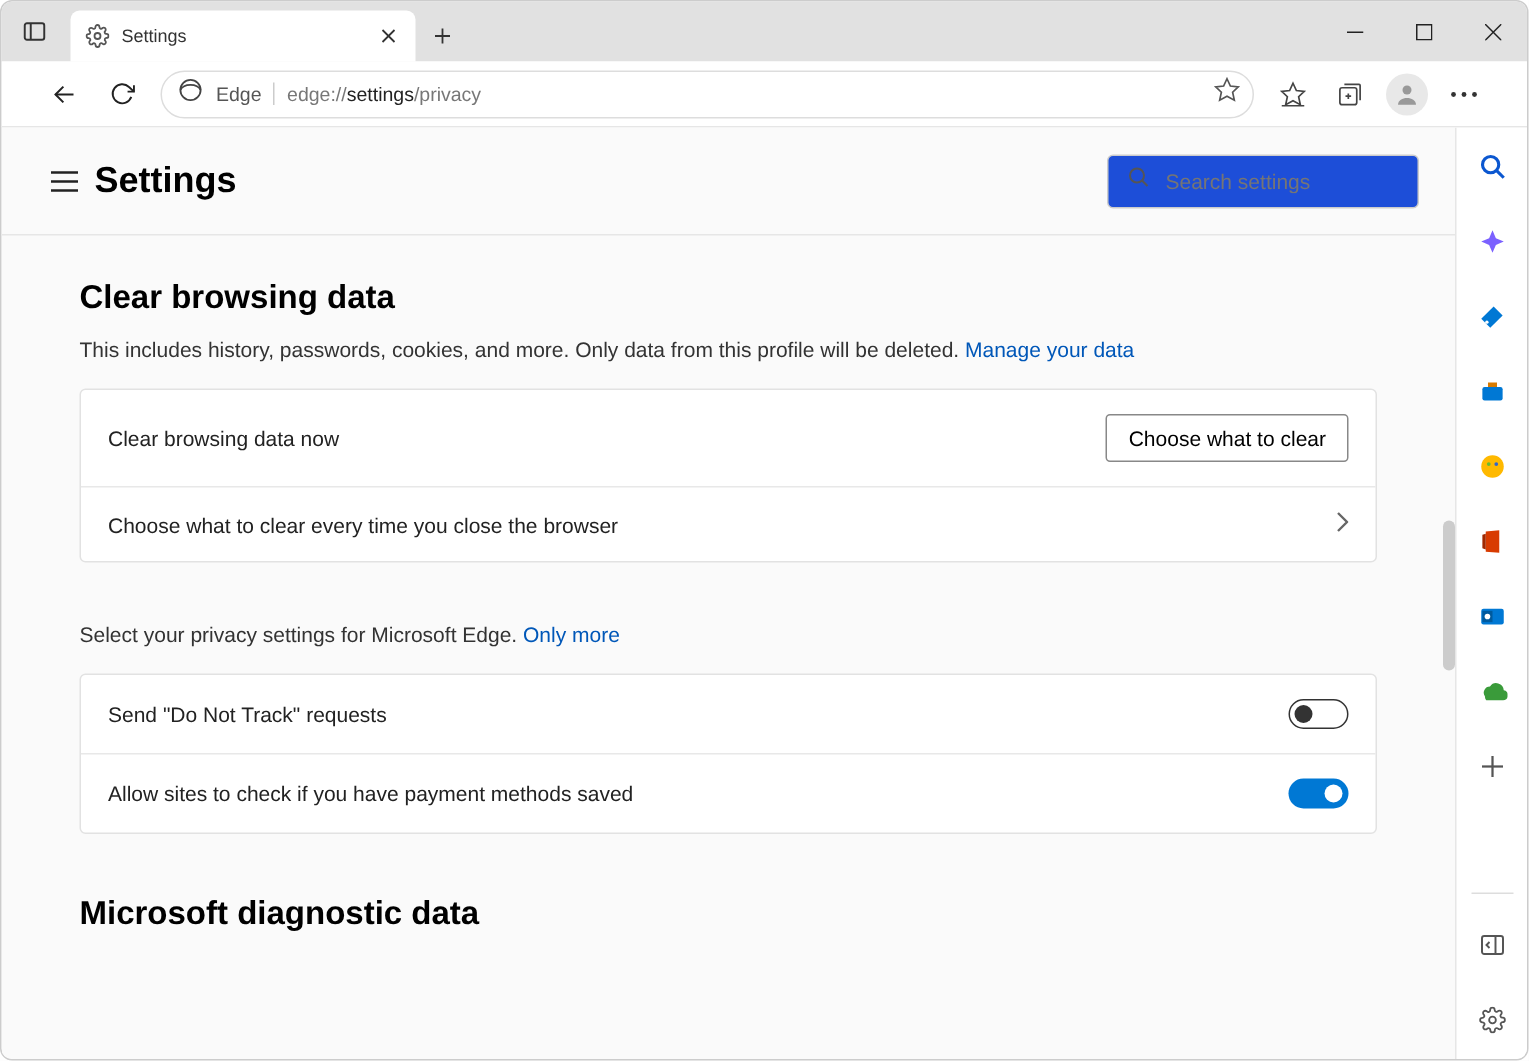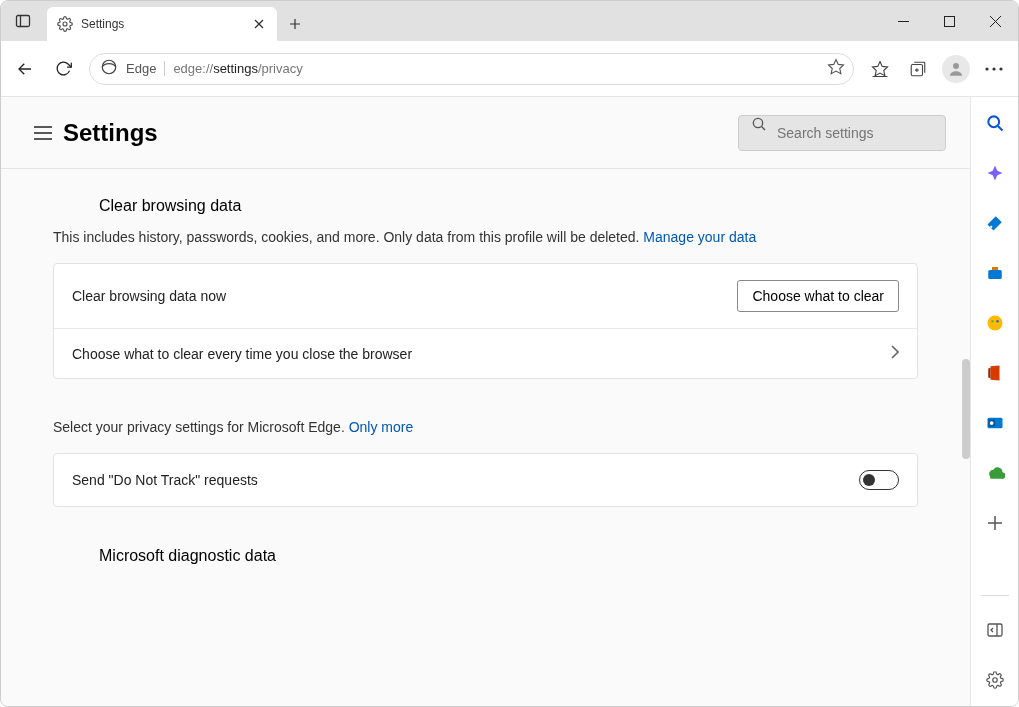--- a/index.html
+++ b/index.html
@@ -11,48 +11,48 @@
 .tab { background: #fff; height: 34px; border-radius: 6px 6px 0 0; display: flex; align-items: center; padding: 0 10px; gap: 8px; min-width: 230px; margin-left: 2px; }
 .tab-title { font-size: 12px; color: #333; flex: 1; }
 .tab-icon { display: flex; }
 .tab-close { width: 16px; height: 16px; display: flex; align-items: center; justify-content: center; cursor: pointer; }
 .new-tab { width: 28px; height: 28px; display: flex; align-items: center; justify-content: center; margin-left: 4px; margin-bottom: 3px; cursor: pointer; }
 .spacer { flex: 1; }
 .win-controls { display: flex; height: 100%; align-items: center; }
 .win-btn { width: 46px; height: 32px; display: flex; align-items: center; justify-content: center; cursor: pointer; }
 
 
-.toolbar { height: 56px; background: #fff; border-bottom: 1px solid #e6e6e6; display: flex; align-items: center; padding: 0 6px; gap: 2px; }
+.toolbar { height: 44px; background: #fff; border-bottom: 1px solid #e6e6e6; display: flex; align-items: center; padding: 0 24px; gap: 2px; }
 .tbtn { width: 36px; height: 32px; display: flex; align-items: center; justify-content: center; cursor: pointer; border-radius: 4px; }
 .addr { flex: 1; height: 32px; border: 1px solid #ddd; border-radius: 16px; display: flex; align-items: center; padding: 0 8px 0 10px; gap: 8px; margin: 0 6px; }
 .addr-id { font-size: 13px; color: #555; padding-right: 8px; border-right: 1px solid #ccc; }
 .addr-url { font-size: 13px; color: #777; text-align: center; }
 .addr-url .strong { color: #222; }
 .addr-spacer { flex: 1; }
 .avatar { width: 28px; height: 28px; border-radius: 50%; background: #e8e8e8; display: flex; align-items: center; justify-content: center; }
 
 
 .content-wrap { flex: 1; display: flex; overflow: hidden; }
 .page { flex: 1; overflow-y: auto; background: #fafafa; position: relative; }
 .sidebar { width: 48px; border-left: 1px solid #e6e6e6; background: #fff; display: flex; flex-direction: column; align-items: center; padding-top: 10px; gap: 18px; }
 .side-icon { width: 32px; height: 32px; display: flex; align-items: center; justify-content: center; cursor: pointer; font-size: 18px; }
 .side-spacer { flex: 1; }
 .side-divider { width: 28px; height: 1px; background: #ddd; }
 
 
 .settings-header { height: 72px; display: flex; align-items: center; padding: 0 24px; border-bottom: 1px solid #e6e6e6; background: #fafafa; }
 .hamburger { width: 36px; height: 36px; display: flex; align-items: center; justify-content: center; cursor: pointer; }
 .page-title { font-size: 24px; font-weight: 600; margin-left: 2px; }
-.search-box { margin-left: auto; width: 208px; height: 36px; border: 1px solid #ccc; border-radius: 4px; background: #e5e5e5; display: flex; padding: 0 12px; gap: 10px; }
+.search-box { margin-left: auto; width: 208px; height: 36px; border: 1px solid #ccc; border-radius: 4px; background: #1d4ed8; display: flex; align-items: center; padding: 0 12px; gap: 10px; }
 .search-box input { border: none; outline: none; font-size: 14px; flex: 1; background: transparent; }
 
 
 .sections { padding: 28px 52px 40px; }
 .section { margin-bottom: 40px; }
-.section h2 { font-size: 16px; font-weight: 400; margin-bottom: 14px; margin-left: 46px; }
+.section h2 { font-size: 22px; font-weight: 700; margin-bottom: 14px; }
 .section .desc { font-size: 14px; color: #333; margin-bottom: 18px; }
 .link { color: #0057b8; cursor: pointer; }
 .card { border: 1px solid #e2e2e2; border-radius: 4px; background: #fff; }
 .row { padding: 16px 18px; display: flex; align-items: center; justify-content: space-between; font-size: 14px; font-weight: 600; }
 .row + .row { border-top: 1px solid #e8e8e8; }
 .row .label { font-weight: 400; color: #222; }
 .btn-outline { border: 1px solid #888; background: #fff; padding: 7px 14px; font-size: 14px; border-radius: 3px; cursor: pointer; }
 .chevron { color: #666; }
 
 
@@ -212,20 +212,24 @@
         </div>
       </div>
 
       <div class="section">
         <p class="desc"><span>Select your privacy settings for Microsoft Edge. </span><span class="link">Only more</span></p>
         <div class="card">
           <div class="row">
             <span class="label">Send "Do Not Track" requests</span>
             <div class="toggle off"></div>
           </div>
+          <div class="row">
+            <span class="label">Allow sites to check if you have payment methods saved</span>
+            <div class="toggle on"></div>
+          </div>
         </div>
       </div>
 
       <div class="section">
         <h2>Microsoft diagnostic data</h2>
       </div>
     </div>
 
     <div class="scroll-thumb"></div>
   </div>

